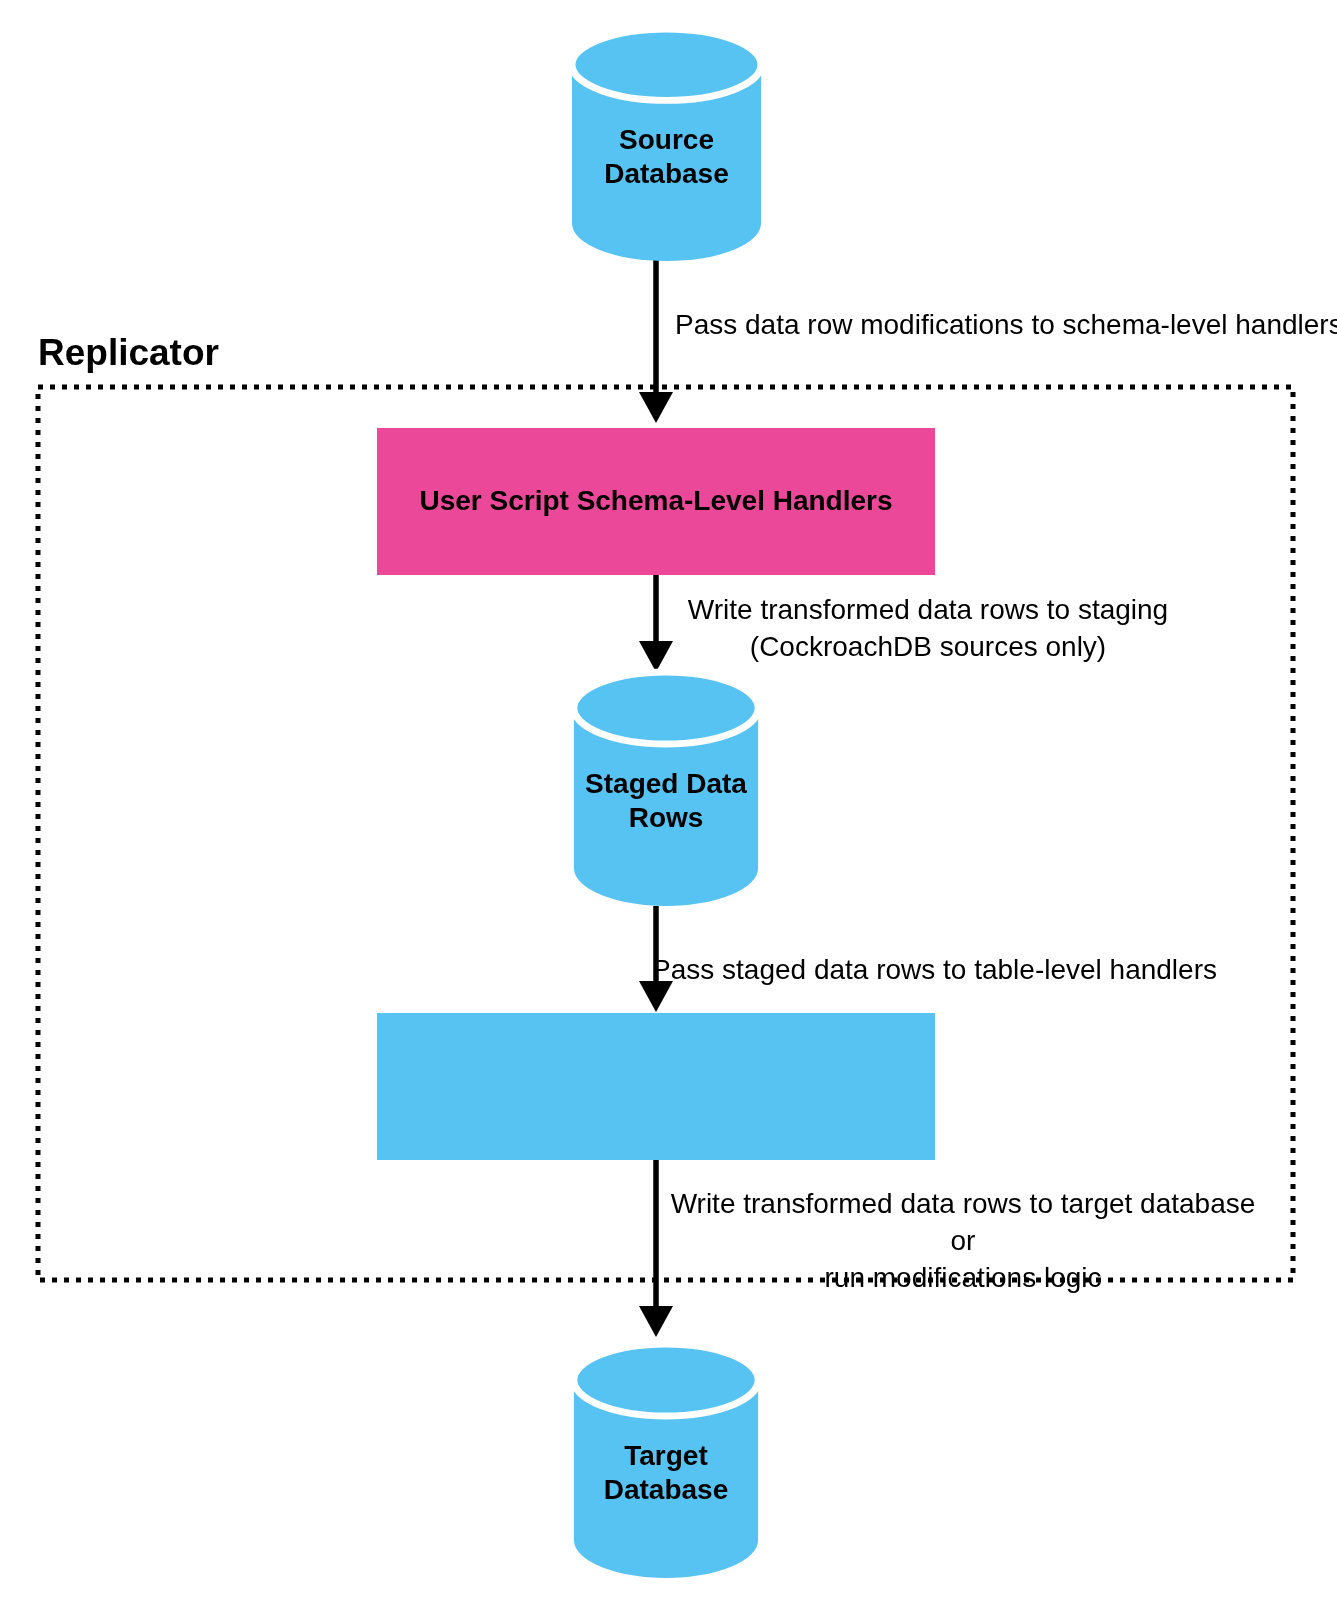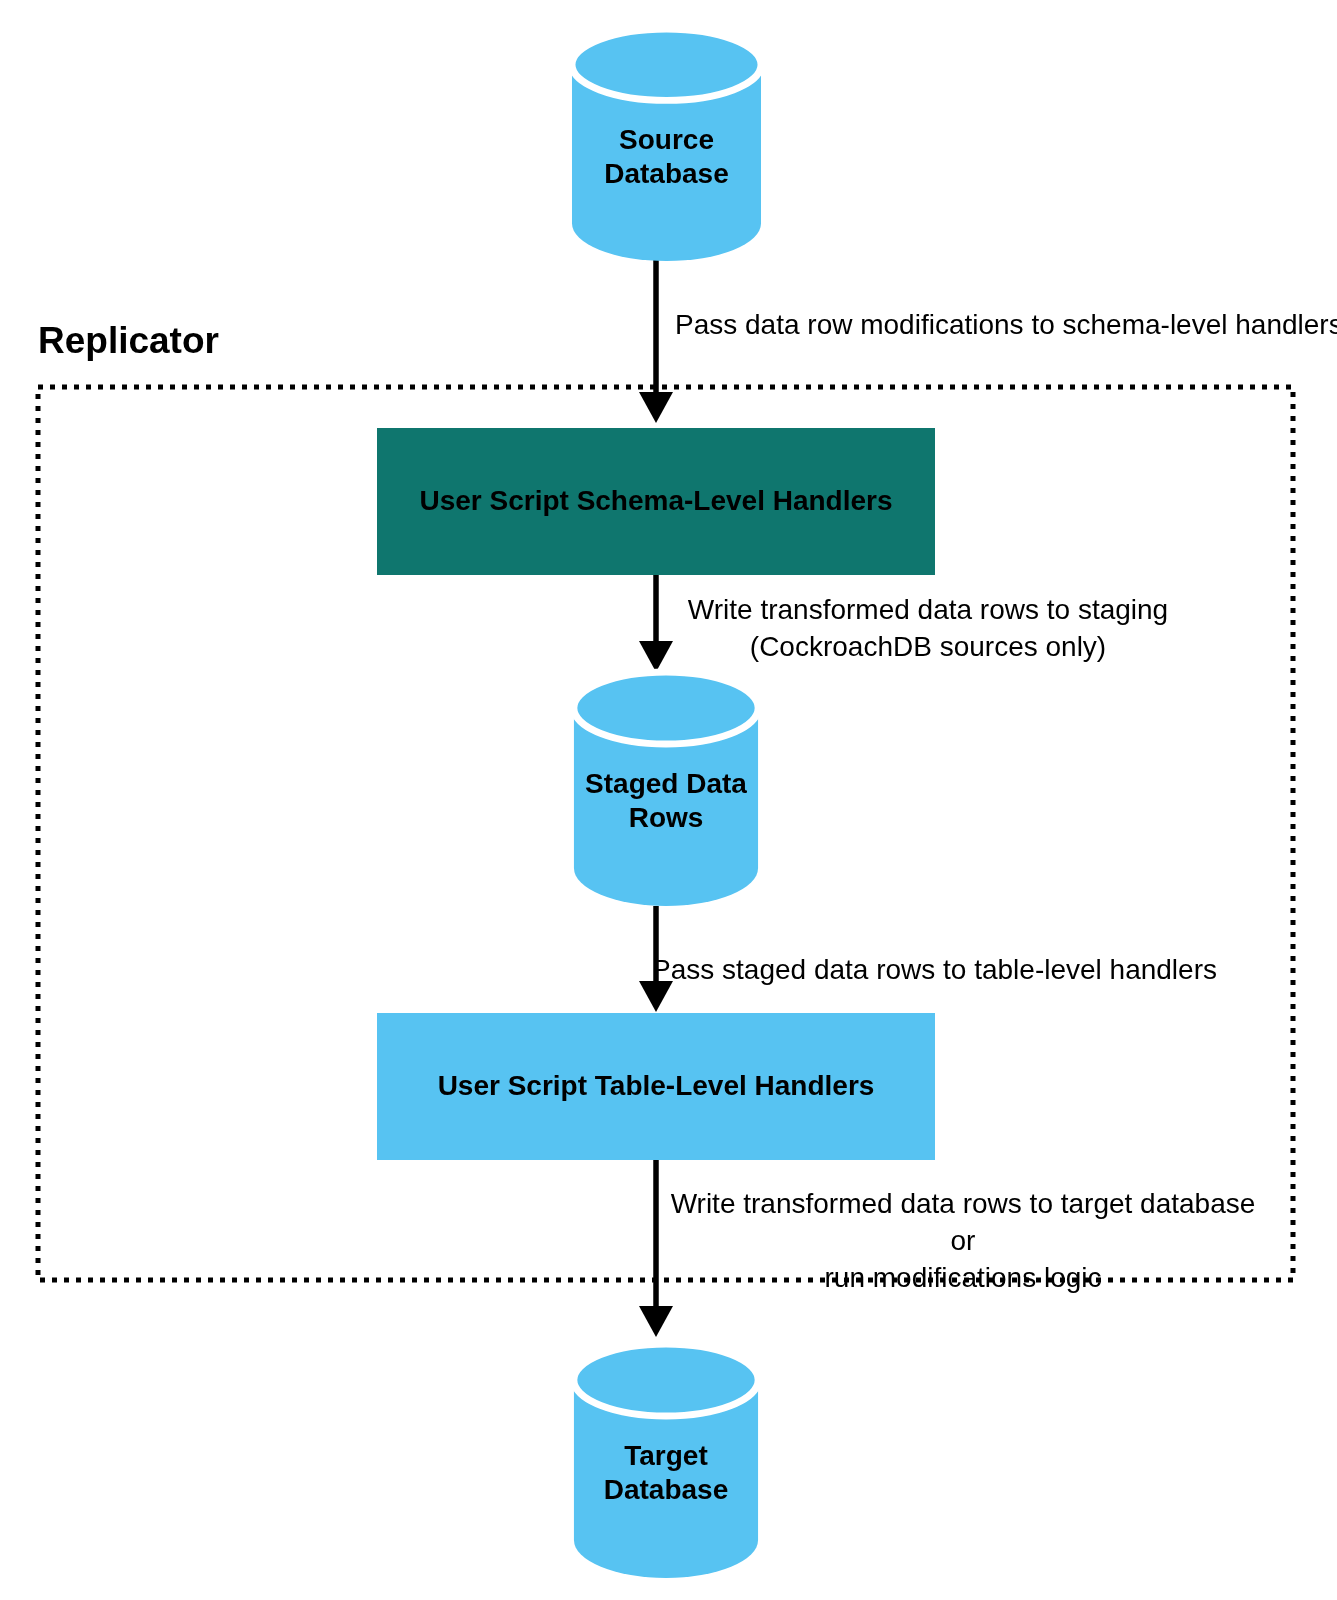--- a/index.html
+++ b/index.html
@@ -39,21 +39,21 @@
     font-size:37px;font-weight:bold;
   }
   .arrow{position:absolute;}
   .dashed-box{position:absolute;}
 </style>
 </head>
 <body>
 
 <div id="canvas">
 
-  <div class="replicator-title" style="left:38px;top:320px;">Replicator</div>
+  <div class="replicator-title" style="left:38px;top:332px;">Replicator</div>
 
   <svg class="dashed-box" style="left:35px;top:384px;" width="1262" height="900">
     <rect x="3" y="3" width="1255" height="893" fill="none" stroke-width="5" stroke-dasharray="5 7" stroke="#000000"></rect>
   </svg>
 
   <svg class="arrow" style="left:636px;top:258px;" width="40" height="165">
     <line x1="20" y1="0" x2="20" y2="138" stroke-width="5.5" stroke="#000000"></line>
     <polygon points="3,134 37,134 20,165" fill="#000000"></polygon>
   </svg>
 
@@ -63,21 +63,21 @@
     <svg class="cyl-svg" viewBox="0 0 194 240" preserveAspectRatio="none">
       <path d="M2 42 V200 a95 38 0 0 0 190 0 V42 Z" fill="#57C3F2"></path>
       <ellipse cx="97" cy="40" rx="95" ry="36" stroke="#ffffff" stroke-width="7" fill="#57C3F2"></ellipse>
     </svg>
     <div class="cyl-label">
       <span>Source</span>
       <span>Database</span>
     </div>
   </div>
 
-  <div class="rect-node" style="left: 377px; top: 428px; width: 558px; height: 147px; background-color: #0f766e;">
+  <div class="rect-node" style="left: 377px; top: 428px; width: 558px; height: 147px; background-color: #ec4899;">
     <span>User Script Schema-Level Handlers</span>
   </div>
 
   <svg class="arrow" style="left:636px;top:575px;" width="40" height="97">
     <line x1="20" y1="0" x2="20" y2="70" stroke-width="5.5" stroke="#000000"></line>
     <polygon points="3,66 37,66 20,97" fill="#000000"></polygon>
   </svg>
 
   <div class="edge-label centered" style="left:628px;top:592px;width:600px;">
     <span style="display:block">Write transformed data rows to staging</span>
@@ -96,21 +96,20 @@
   </div>
 
   <svg class="arrow" style="left:636px;top:906px;" width="40" height="106">
     <line x1="20" y1="0" x2="20" y2="79" stroke-width="5.5" stroke="#000000"></line>
     <polygon points="3,75 37,75 20,106" fill="#000000"></polygon>
   </svg>
 
   <div class="edge-label" style="left:652px;top:952px;">Pass staged data rows to table-level handlers</div>
 
   <div class="rect-node" style="left: 377px; top: 1013px; width: 558px; height: 147px; background-color: rgb(87, 195, 242);">
-    <span>User Script Table-Level Handlers</span>
   </div>
 
   <svg class="arrow" style="left:636px;top:1160px;" width="40" height="177">
     <line x1="20" y1="0" x2="20" y2="150" stroke-width="5.5" stroke="#000000"></line>
     <polygon points="3,146 37,146 20,177" fill="#000000"></polygon>
   </svg>
 
   <div class="edge-label centered" style="left:663px;top:1186px;width:600px;">
     <span style="display:block">Write transformed data rows to target database or</span>
     <span style="display:block">run modifications logic</span>

